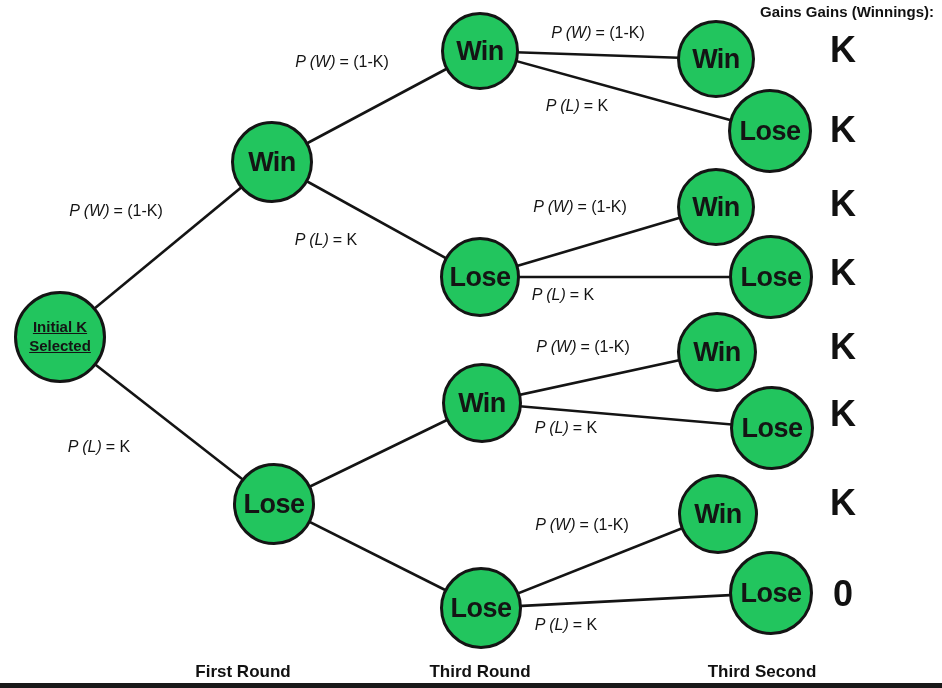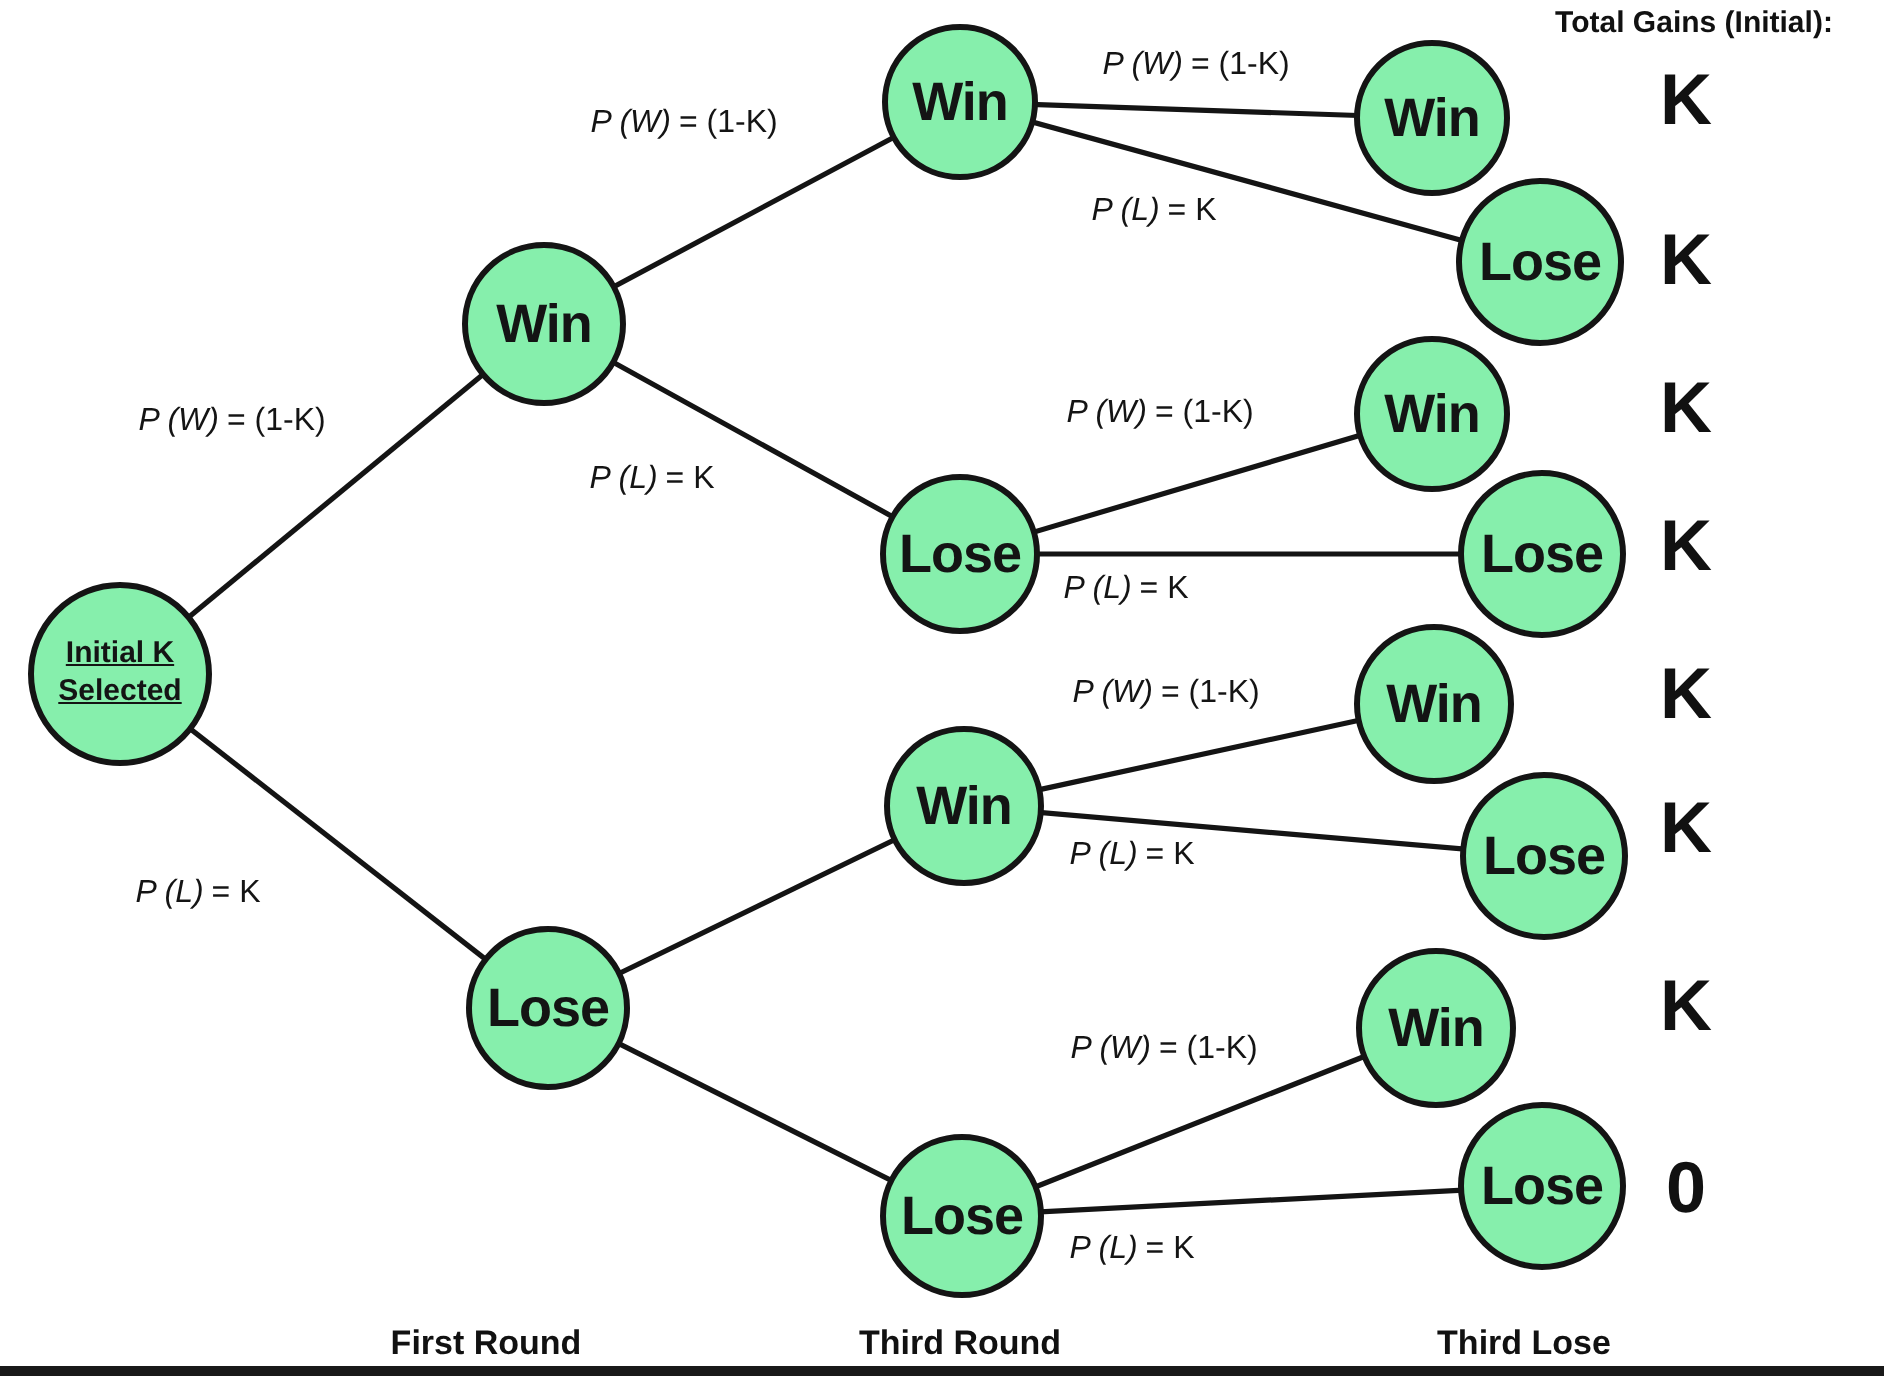--- a/index.html
+++ b/index.html
@@ -8,21 +8,21 @@
     width: 942px; height: 688px;
     background: #ffffff;
     overflow: hidden;
     font-family: "Liberation Sans", sans-serif;
     color: #141414;
   }
   #edges { position: absolute; left: 0; top: 0; z-index: 1; }
   .node {
     position: absolute; z-index: 2;
     border: 3px solid #141414; border-radius: 50%;
-    background: #86efac;
+    background: #22c55e;
     display: flex; align-items: center; justify-content: center;
     text-align: center;
     font-weight: bold; font-size: 27px; line-height: 1.05;
     box-sizing: border-box;
     letter-spacing: -0.5px;
   }
   .node.small { font-size: 15px; letter-spacing: 0; line-height: 1.25; padding: 4px; }
   .elabel {
     position: absolute; z-index: 3;
     transform: translate(-50%, -50%);
@@ -140,28 +140,28 @@
   <div class="elabel" style="left:566px;top:428px">
     <span class="pvar">P (L)</span><span class="peq">= K</span>
   </div>
   <div class="elabel" style="left:582px;top:525px">
     <span class="pvar">P (W)</span><span class="peq">= (1-K)</span>
   </div>
   <div class="elabel" style="left:566px;top:625px">
     <span class="pvar">P (L)</span><span class="peq">= K</span>
   </div>
 
-  <div class="gains-heading">Total Gains (Initial):</div>
+  <div class="gains-heading">Gains Gains (Winnings):</div>
   <div class="gain" style="left:843px;top:50px">K</div>
   <div class="gain" style="left:843px;top:130px">K</div>
   <div class="gain" style="left:843px;top:204px">K</div>
   <div class="gain" style="left:843px;top:273px">K</div>
   <div class="gain" style="left:843px;top:347px">K</div>
   <div class="gain" style="left:843px;top:414px">K</div>
   <div class="gain" style="left:843px;top:503px">K</div>
   <div class="gain" style="left:843px;top:594px">0</div>
 
   <div class="round-label" style="left:243px;top:672px">First Round</div>
   <div class="round-label" style="left:480px;top:672px">Third Round</div>
-  <div class="round-label" style="left:762px;top:672px">Third Lose</div>
+  <div class="round-label" style="left:762px;top:672px">Third Second</div>
 
   <div class="bottom-bar"></div>
 </div>
 
 </body></html>

